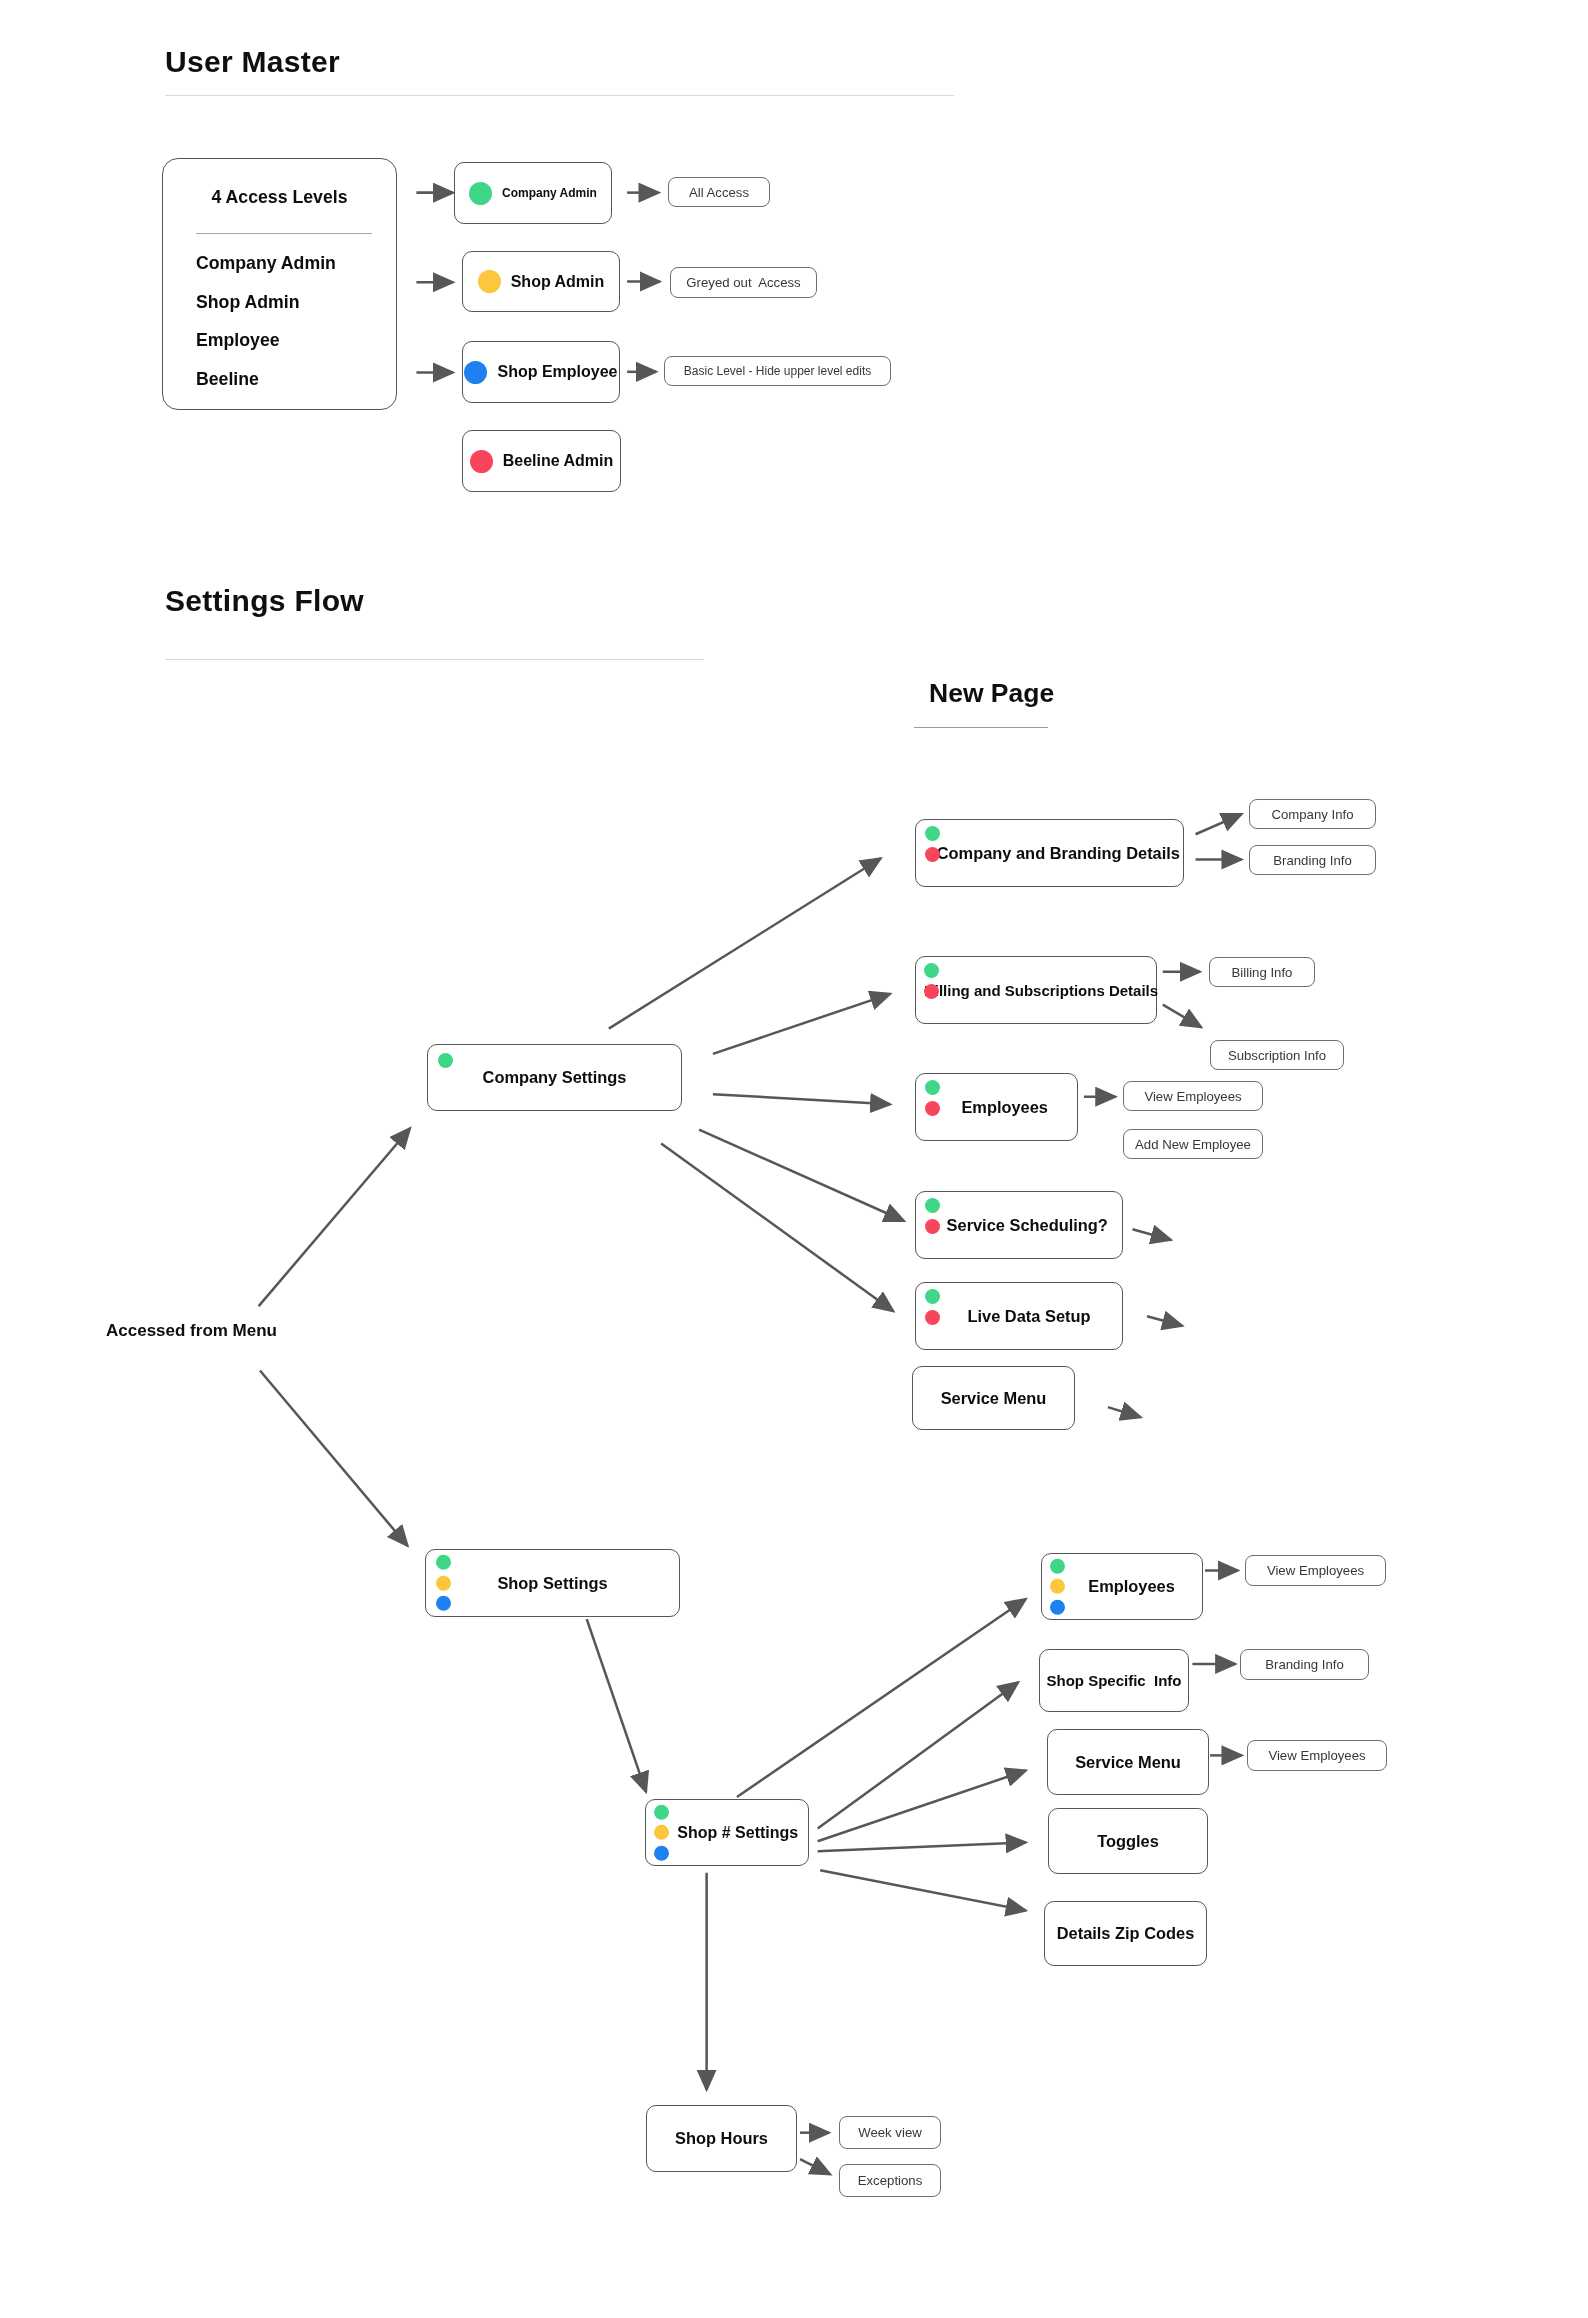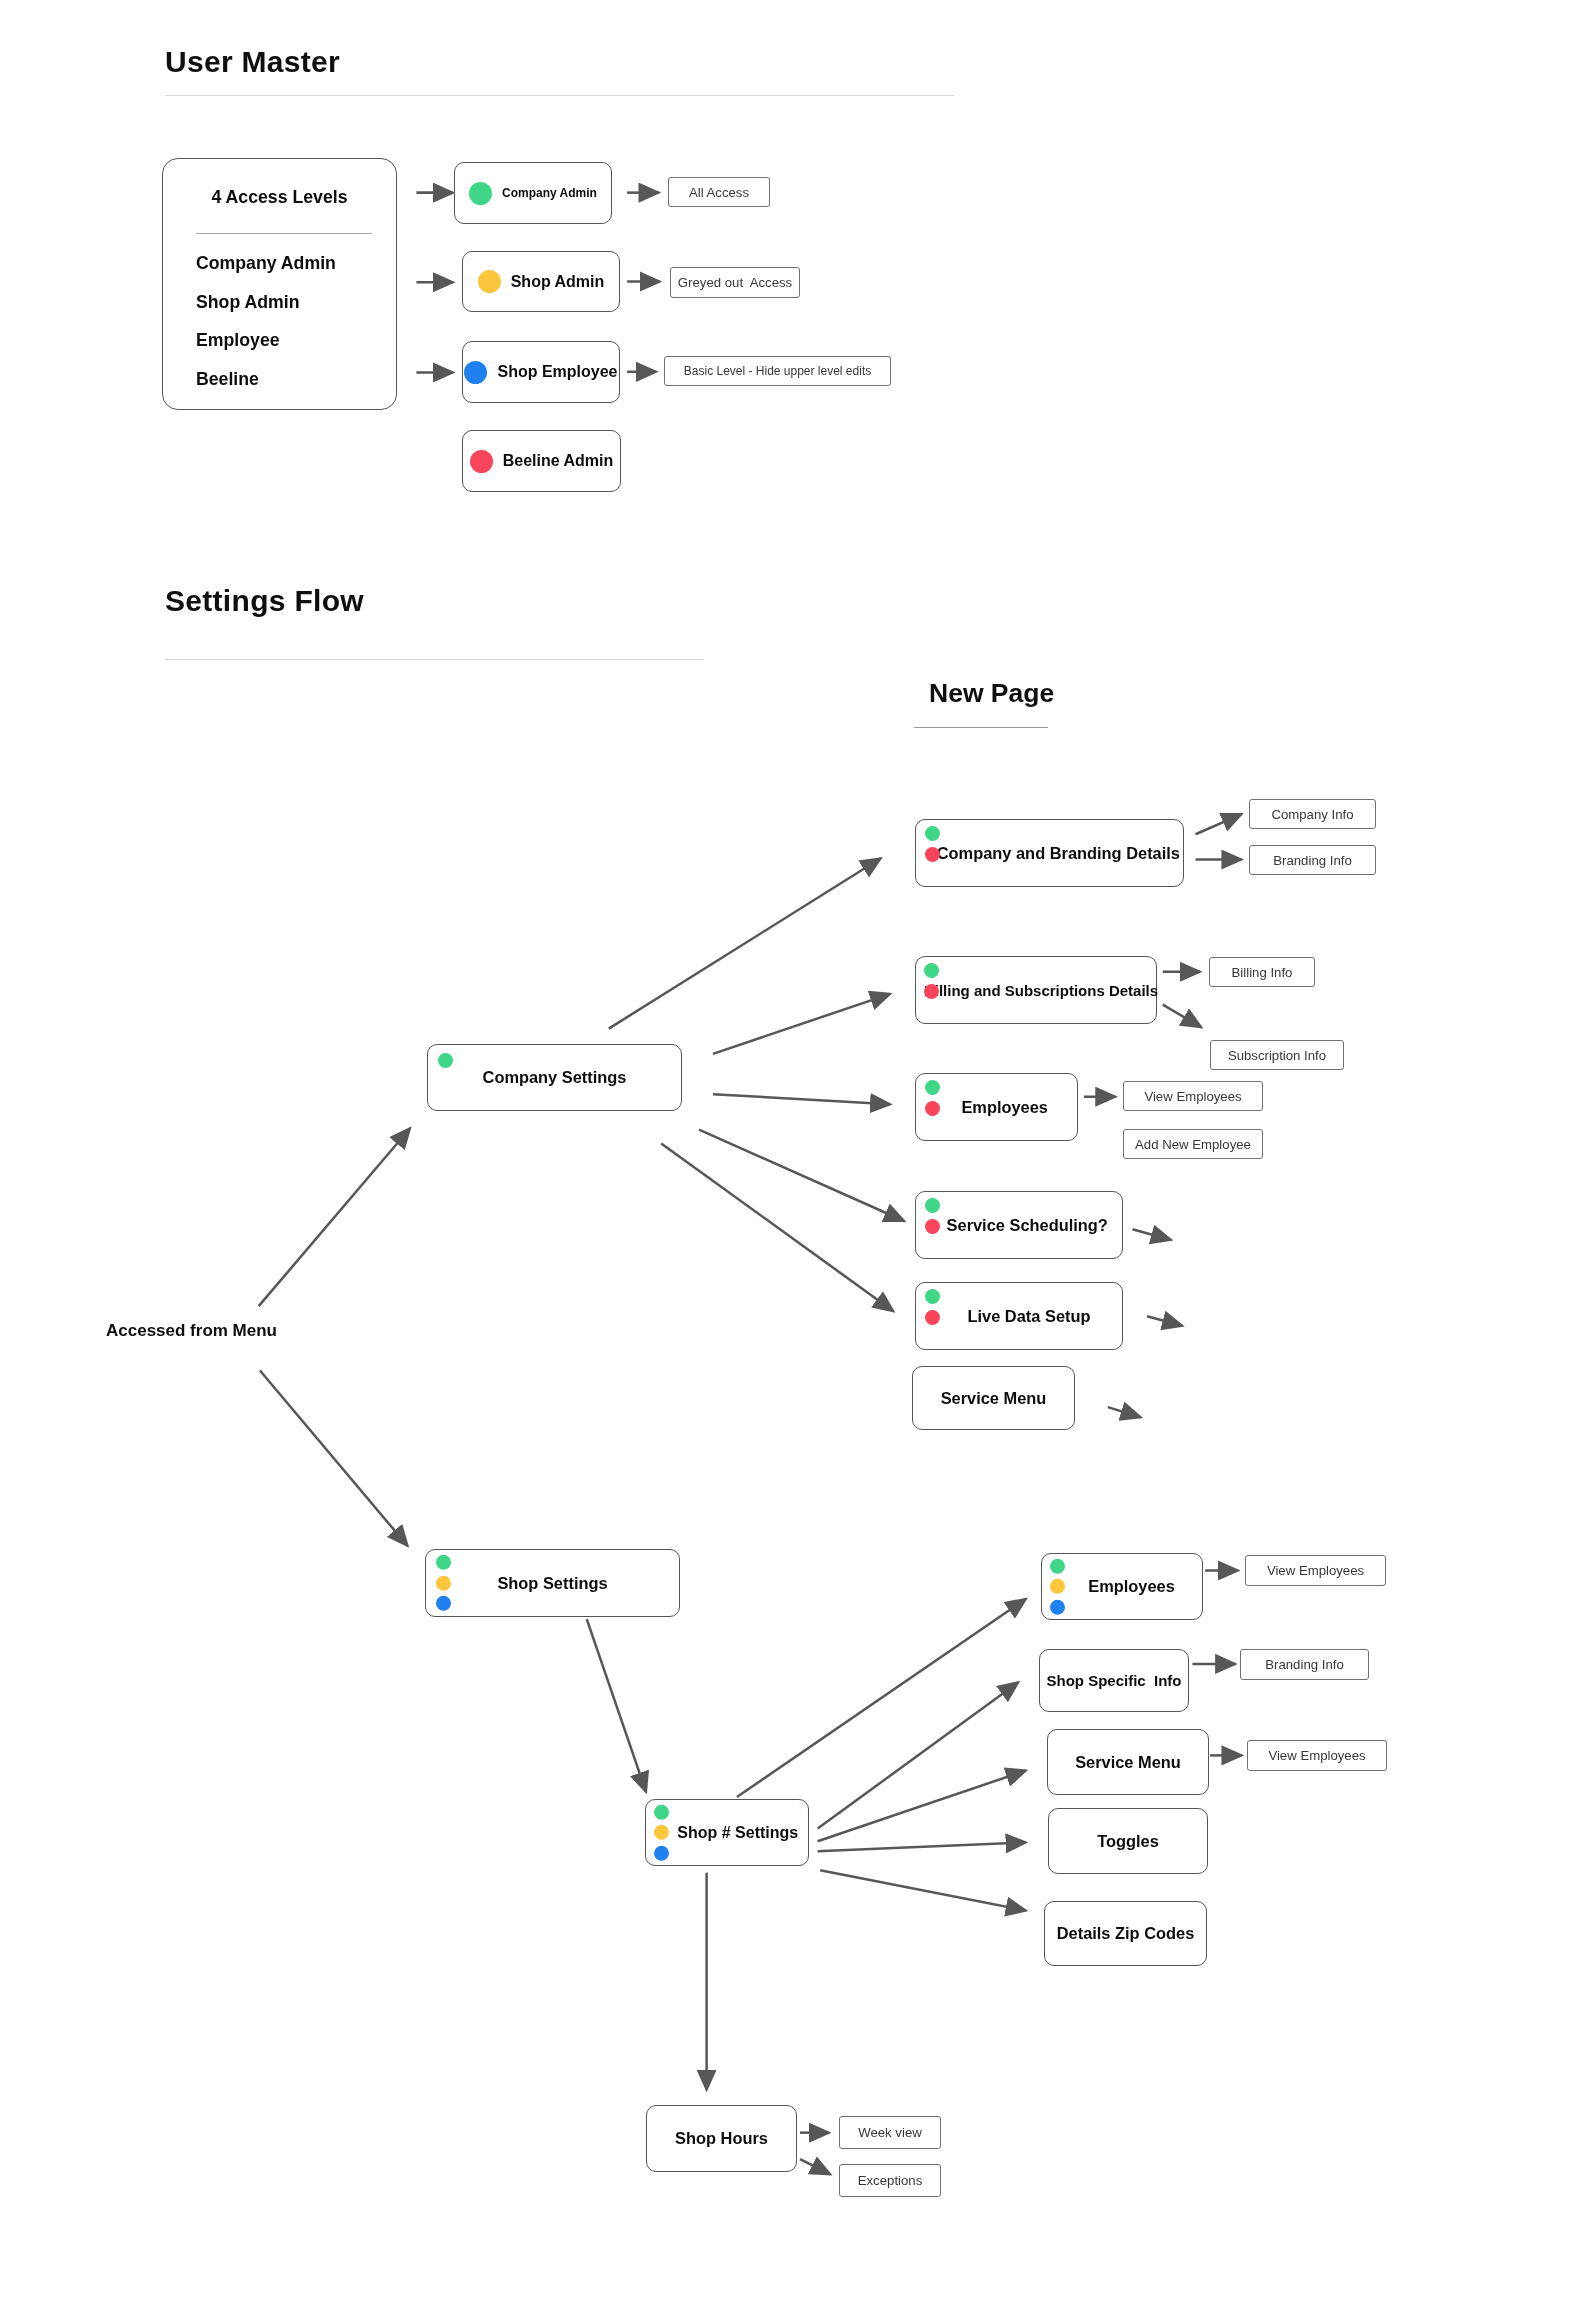--- a/index.html
+++ b/index.html
@@ -33,21 +33,21 @@
     display:flex;align-items:center;justify-content:center;
     font-size:16.4px;font-weight:700;color:#0d0d0d;
     box-sizing:border-box;padding:0 6.3px;
   }
   .node .lbl{white-space:pre;}
   .node.fs24{font-size:15px;}
   .leaf{
     position:absolute;z-index:2;
     background:#ffffff;
     border:1.3px solid var(--leaf-border);
-    border-radius:3px;
+    border-radius:8px;
     display:flex;align-items:center;justify-content:center;
     font-size:13.2px;font-weight:400;color:#383838;
     box-sizing:border-box;padding:0 5px;
   }
   .leaf.fs19{font-size:12px;}
   .leaf .lbl{white-space:pre;}
   .dot{border-radius:50%;display:inline-block;flex:none;}
   .dot.lg{width:23px;height:23px;margin-right:10px;}
   .green{background:var(--green);}
   .yellow{background:var(--yellow);}
@@ -159,21 +159,21 @@
     <span class="lbl">Company Admin</span>
   </div>
   <div class="leaf" style="left:668px;top:177px;width:102px;height:30px">
     <span class="lbl">All Access</span>
   </div>
 
   <div class="node" style="left:462px;top:251px;width:158px;height:61px;font-size:16px">
     <span class="dot lg yellow"></span>
     <span class="lbl">Shop Admin</span>
   </div>
-  <div class="leaf" style="left:670px;top:267px;width:130px;height:31px">
+  <div class="leaf" style="left:670px;top:267px;width:147px;height:31px">
     <span class="lbl">Greyed out  Access</span>
   </div>
 
   <div class="node" style="left:462px;top:341px;width:158px;height:62px;font-size:16px">
     <span class="dot lg blue"></span>
     <span class="lbl">Shop Employee</span>
   </div>
   <div class="leaf fs19" style="left:664px;top:356px;width:227px;height:30px">
     <span class="lbl">Basic Level - Hide upper level edits</span>
   </div>

